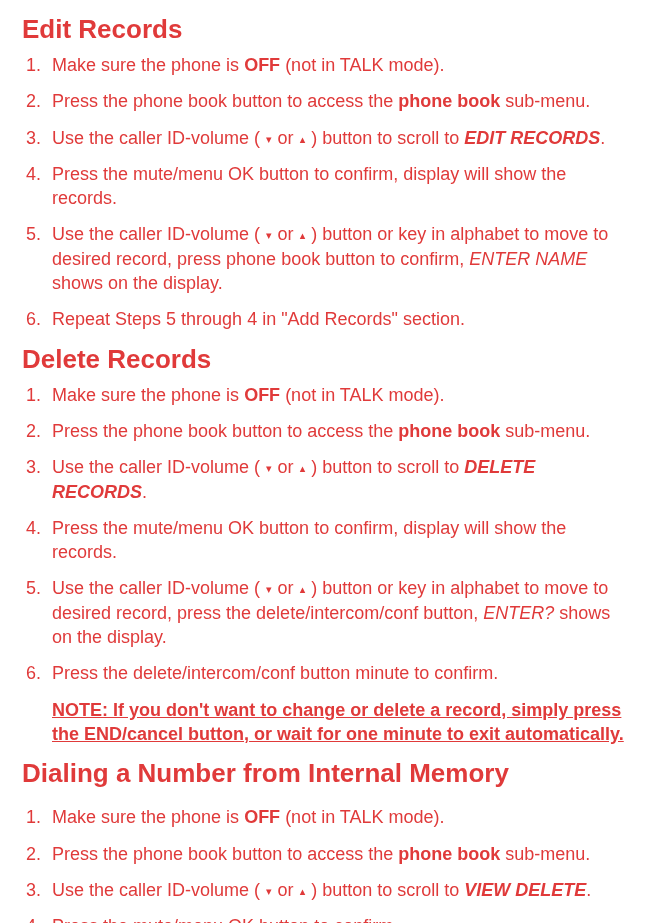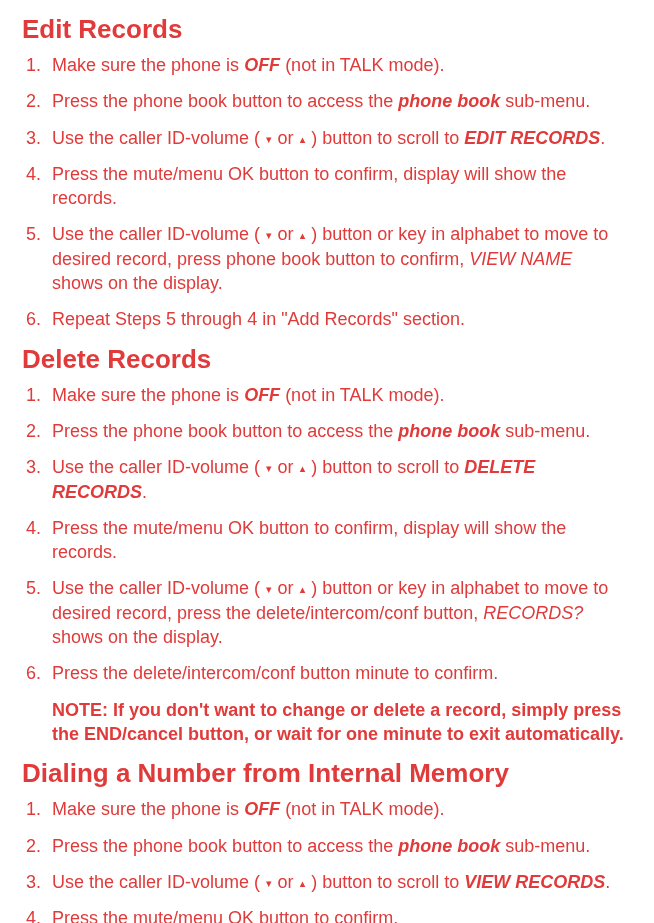--- a/index.html
+++ b/index.html
@@ -17,21 +17,21 @@
   }
   h2.section-title {
     font-size: 26px;
     font-weight: 700;
     margin: 4px 0 8px 0;
     color: #e03a3a;
   }
   h2.big-title {
     font-size: 26px;
     font-weight: 700;
-    margin: 10px 0 8px 0;
+    margin: 10px 0 16px 0;
     color: #e03a3a;
   }
   ol {
     margin: 0 0 8px 0;
     padding-left: 30px;
     counter-reset: item;
     list-style: none;
   }
   ol > li {
     font-size: 18px;
@@ -44,21 +44,21 @@
   ol > li::before {
     counter-increment: item;
     content: counter(item) ".";
     position: absolute;
     left: -26px;
     top: 0;
     width: 22px;
     text-align: left;
     color: #e03a3a;
   }
-  .b { font-weight: 700; font-style: italic; }
+  .b { font-weight: 700; }
   .bi { font-weight: 700; font-style: italic; }
   .i { font-style: italic; }
   .tri {
     font-size: 11px;
     vertical-align: 1px;
     display: inline-block;
     padding: 0 1px;
   }
   .note {
     font-size: 18px;
@@ -72,37 +72,37 @@
 <body>
 
 <div class="page">
 
   <h2 class="section-title">Edit Records</h2>
   <ol>
     <li><span>Make sure the phone is </span><span class="b">OFF</span><span> (not in TALK mode).</span></li>
     <li><span>Press the phone book button to access the </span><span class="b">phone book</span><span> sub-menu.</span></li>
     <li><span>Use the caller ID-volume ( </span><span class="tri">▾</span><span> or </span><span class="tri">▴</span><span> ) button to scroll to </span><span class="bi">EDIT RECORDS</span><span>.</span></li>
     <li><span>Press the mute/menu OK button to confirm, display will show the records.</span></li>
-    <li><span>Use the caller ID-volume ( </span><span class="tri">▾</span><span> or </span><span class="tri">▴</span><span> ) button or key in alphabet to move to desired record, press phone book button to confirm, </span><span class="i">VIEW NAME</span><span> shows on the display.</span></li>
+    <li><span>Use the caller ID-volume ( </span><span class="tri">▾</span><span> or </span><span class="tri">▴</span><span> ) button or key in alphabet to move to desired record, press phone book button to confirm, </span><span class="i">ENTER NAME</span><span> shows on the display.</span></li>
     <li><span>Repeat Steps 5 through 4 in "Add Records" section.</span></li>
   </ol>
 
   <h2 class="section-title">Delete Records</h2>
   <ol>
     <li><span>Make sure the phone is </span><span class="b">OFF</span><span> (not in TALK mode).</span></li>
     <li><span>Press the phone book button to access the </span><span class="b">phone book</span><span> sub-menu.</span></li>
     <li><span>Use the caller ID-volume ( </span><span class="tri">▾</span><span> or </span><span class="tri">▴</span><span> ) button to scroll to </span><span class="bi">DELETE RECORDS</span><span>.</span></li>
     <li><span>Press the mute/menu OK button to confirm, display will show the records.</span></li>
-    <li><span>Use the caller ID-volume ( </span><span class="tri">▾</span><span> or </span><span class="tri">▴</span><span> ) button or key in alphabet to move to desired record, press the delete/intercom/conf button, </span><span class="i">RECORDS?</span><span> shows on the display.</span></li>
+    <li><span>Use the caller ID-volume ( </span><span class="tri">▾</span><span> or </span><span class="tri">▴</span><span> ) button or key in alphabet to move to desired record, press the delete/intercom/conf button, </span><span class="i">ENTER?</span><span> shows on the display.</span></li>
     <li><span>Press the delete/intercom/conf button minute to confirm.</span></li>
   </ol>
-  <div class="note" style="padding-left:30px;">NOTE: If you don't want to change or delete a record, simply press the END/cancel button, or wait for one minute to exit automatically.</div>
+  <div class="note" style="padding-left:30px;text-decoration:underline;">NOTE: If you don't want to change or delete a record, simply press the END/cancel button, or wait for one minute to exit automatically.</div>
 
   <h2 class="big-title">Dialing a Number from Internal Memory</h2>
   <ol>
     <li><span>Make sure the phone is </span><span class="b">OFF</span><span> (not in TALK mode).</span></li>
     <li><span>Press the phone book button to access the </span><span class="b">phone book</span><span> sub-menu.</span></li>
-    <li><span>Use the caller ID-volume ( </span><span class="tri">▾</span><span> or </span><span class="tri">▴</span><span> ) button to scroll to </span><span class="bi">VIEW RECORDS</span><span>.</span></li>
+    <li><span>Use the caller ID-volume ( </span><span class="tri">▾</span><span> or </span><span class="tri">▴</span><span> ) button to scroll to </span><span class="bi">VIEW DELETE</span><span>.</span></li>
     <li><span>Press the mute/menu OK button to confirm.</span></li>
 
   </ol>
 
 </div>
 
 </body></html>

